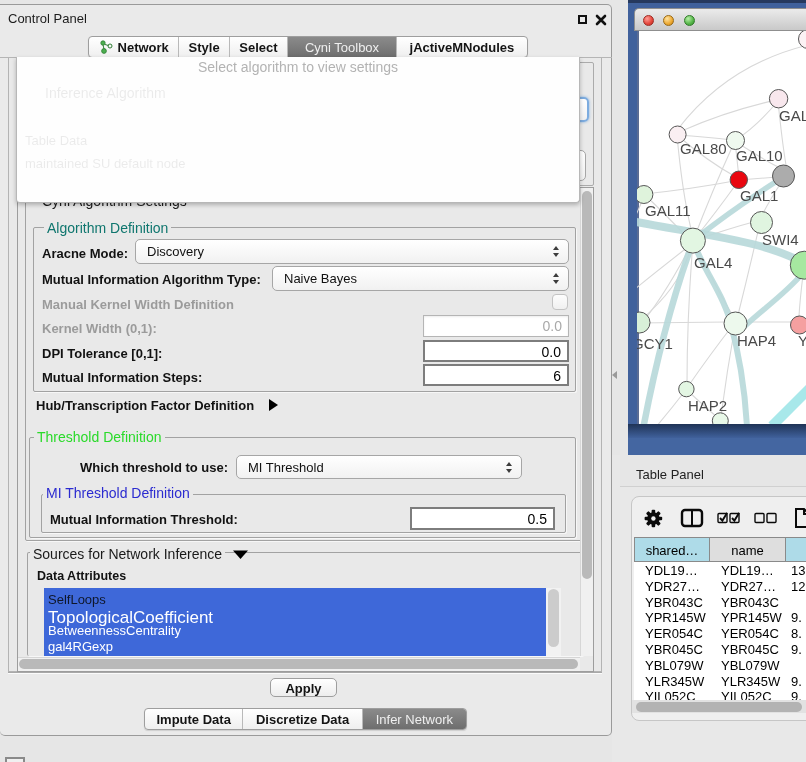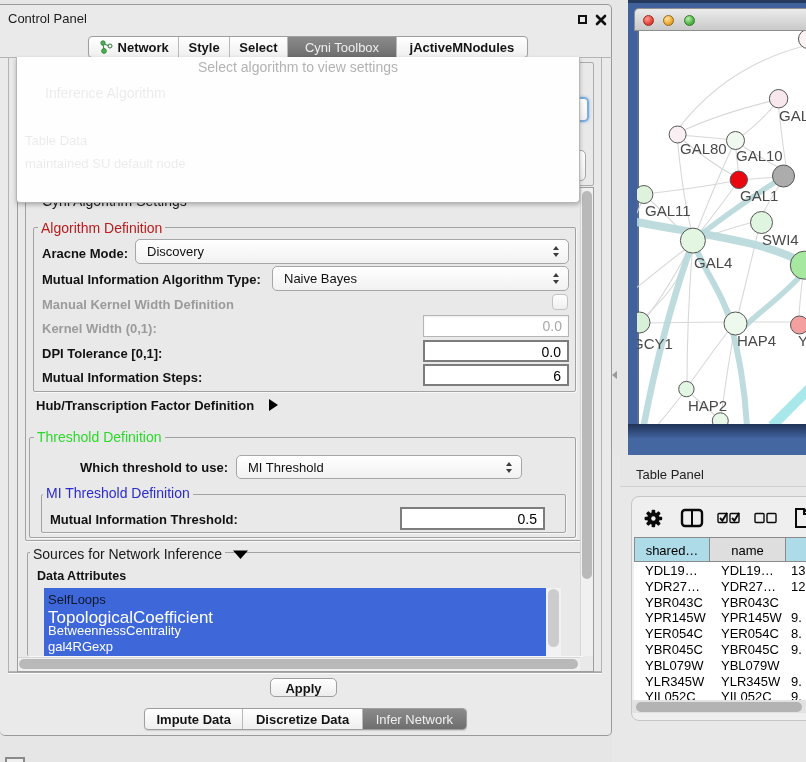--- a/index.html
+++ b/index.html
@@ -52,21 +52,21 @@
 <div class="combo" style="left:24px;top:150px;width:562px;height:31px">
     <span class="tx" style="color:#d9d9d9;top:12px;font-size:12px">algorithm to select discretization mode</span>
   </div>
 
 <div class="abs" style="left:17px;top:187px;width:577px;height:485px;border:1px solid #9d9d9d;background:#e9e9e9"></div>
 
 <div class="grp" style="left:25px;top:200px;width:558px;height:341px"></div>
 <div class="gt" style="left:39px;top:193px">Cyni Algorithm Settings</div>
 
 <div class="grp" style="left:33px;top:227px;width:543px;height:165px"></div>
-<div class="gt" style="left:38px;top:220px;color:#b91c1c">Algorithm Definition</div>
+<div class="gt" style="left:44px;top:220px;color:#0f766e">Algorithm Definition</div>
 
 <div class="lbl" style="left:42px;top:246px">Aracne Mode:</div>
 <div class="combo" style="left:135px;top:239px;width:434px;height:25px">
     <span class="tx">Discovery</span>
     <span class="spin"></span>
   </div>
 <div class="lbl" style="left:42px;top:272px">Mutual Information Algorithm Type:</div>
 <div class="combo" style="left:272px;top:266px;width:297px;height:25px">
     <span class="tx">Naive Bayes</span>
     <span class="spin"></span>
@@ -89,21 +89,21 @@
 <div class="gt" style="left:34px;top:429px;color:#2ada2a">Threshold Definition</div>
 <div class="lbl" style="left:80px;top:460px">Which threshold to use:</div>
 <div class="combo" style="left:236px;top:455px;width:286px;height:24px">
     <span class="tx">MI Threshold</span>
     <span class="spin"></span>
   </div>
 
 <div class="grp" style="left:41px;top:494px;width:525px;height:39px"></div>
 <div class="gt" style="left:43px;top:485px;color:#2b2bd0">MI Threshold Definition</div>
 <div class="lbl" style="left:50px;top:512px">Mutual Information Threshold:</div>
-<div class="fld" style="left:400px;top:507px;width:145px;height:23px">0.5</div>
+<div class="fld" style="left:410px;top:507px;width:145px;height:23px">0.5</div>
 
 <div class="grp" style="left:27px;top:552px;width:556px;height:104px;border-bottom:none"></div>
 <div class="gt" style="left:30px;top:546px">Sources for Network Inference</div>
 <svg class="abs" style="left:232px;top:549px" width="17" height="11" viewBox="0 0 17 11">
     <path d="M1 1.5 L16 1.5 L8.5 10 Z" fill="#000"></path>
   </svg>
 <div class="lbl" style="left:37px;top:569px;font-size:12.5px">Data Attributes</div>
 
 <div class="abs" style="left:44px;top:588px;width:517px;height:68px;background:#3e68d9;overflow:hidden">
   <div style="position:absolute;left:4px;top:4px;font-size:13px;color:#0f172a">SelfLoops</div>

